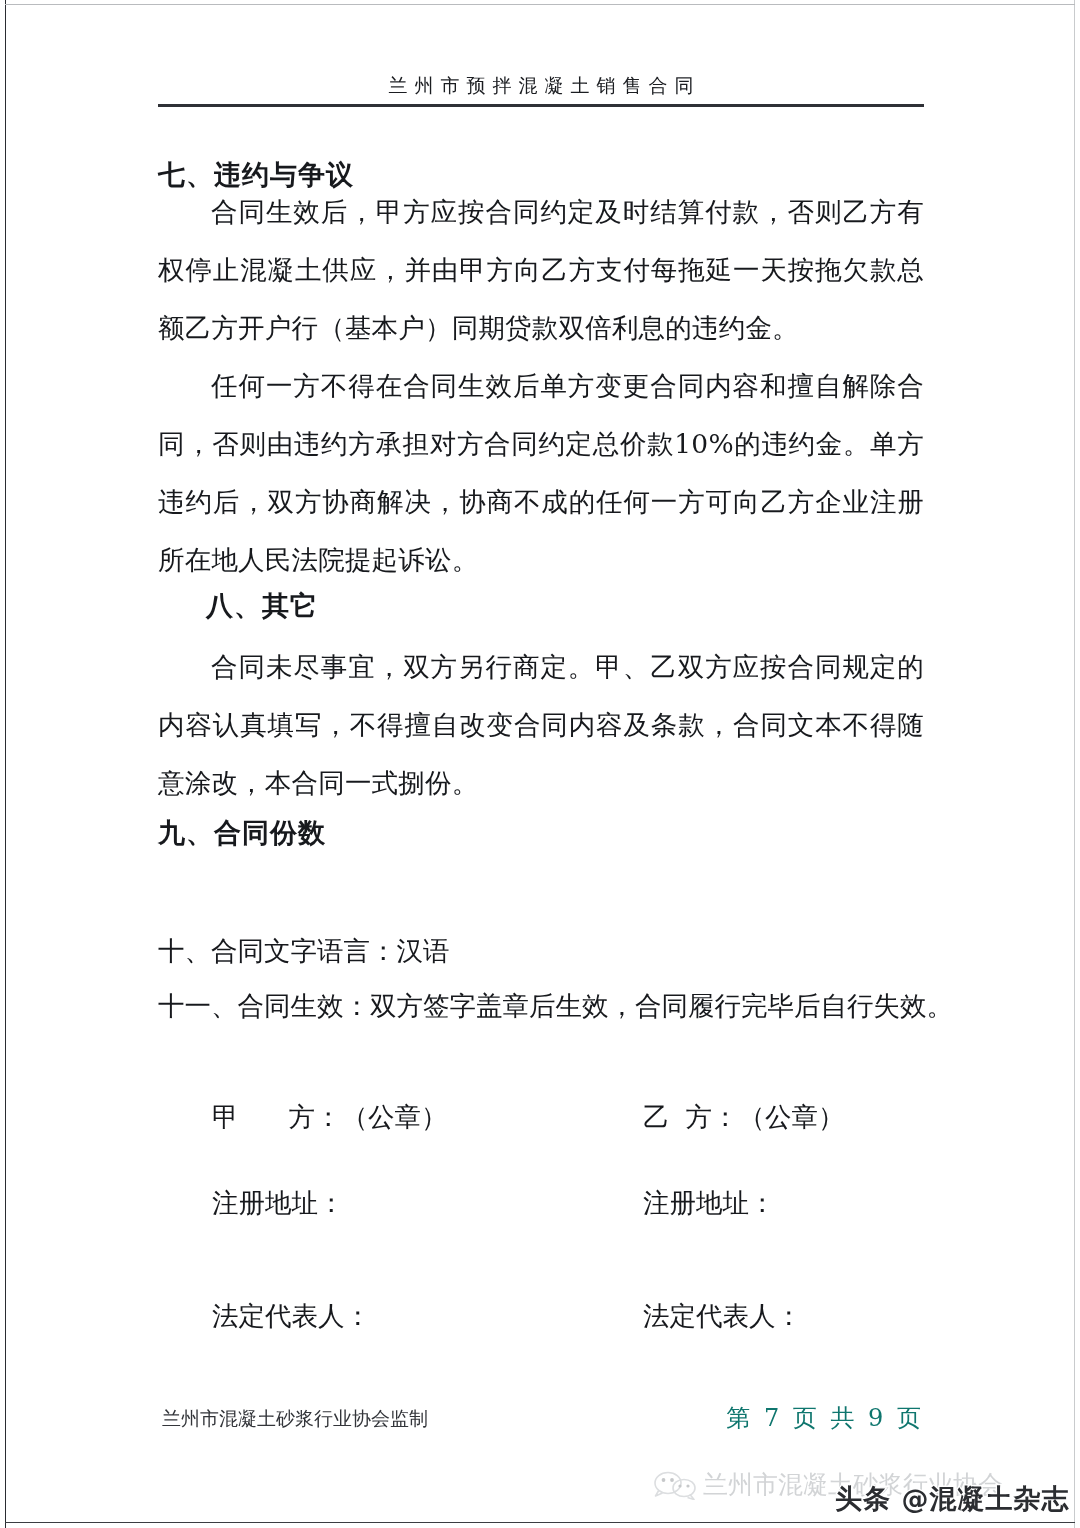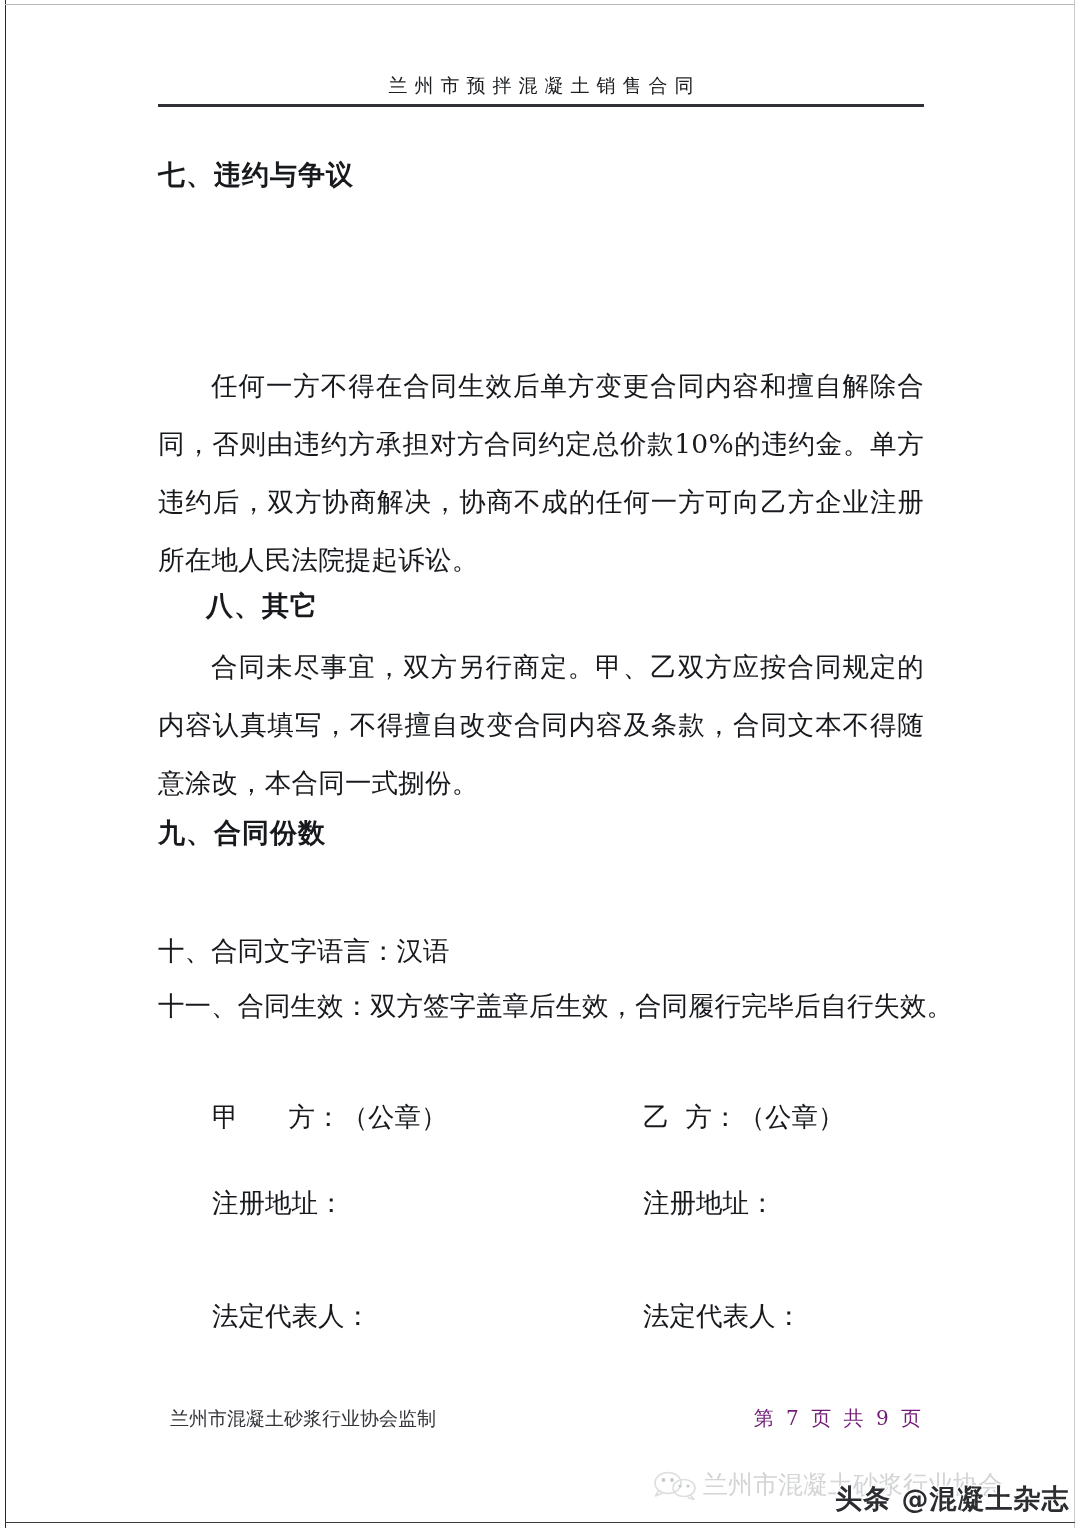--- a/index.html
+++ b/index.html
@@ -145,35 +145,35 @@
   
   .doc-footer {
     position: absolute;
     left: 158px;
     top: 1404px;
     width: 766px;
     height: 36px;
   }
   .footer-left {
     position: absolute;
-    left: 12px;
+    left: 4px;
     top: 0;
     font-family: "DejaVu Serif", "Liberation Serif", serif;
     font-size: 19px;
     color: #33353a;
     white-space: nowrap;
     line-height: 28px;
   }
   .footer-right {
     position: absolute;
     right: 0;
     top: 0;
     font-family: "DejaVu Serif", "Liberation Serif", serif;
-    font-size: 20px;
-    color: #701a75;
+    font-size: 24px;
+    color: #0f766e;
     letter-spacing: 3px;
     white-space: nowrap;
     line-height: 28px;
   }
 
   
   .watermark {
     position: absolute;
     left: 645px;
     top: 1462px;
@@ -224,20 +224,21 @@
   <div class="page-border-top"></div>
   <div class="page-border-bottom"></div>
 
   <div class="doc-header">
     <div class="doc-header-title">兰州市预拌混凝土销售合同</div>
   </div>
   <div class="header-rule"></div>
 
   <div class="abs sec-heading" style="left:158px; top:130px;margin-top:28px;">七、违约与争议</div>
 
+  <div class="abs body-para indent" style="left:158px; top:183px; width:766px;">合同生效后，甲方应按合同约定及时结算付款，否则乙方有权停止混凝土供应，并由甲方向乙方支付每拖延一天按拖欠款总额乙方开户行（基本户）同期贷款双倍利息的违约金。</div>
 
   <div class="abs body-para indent" style="left:158px; top:357px; width:766px;">任何一方不得在合同生效后单方变更合同内容和擅自解除合同，否则由违约方承担对方合同约定总价款10%的违约金。单方违约后，双方协商解决，协商不成的任何一方可向乙方企业注册所在地人民法院提起诉讼。</div>
 
   <div class="abs sec-heading" style="left:158px; top:589px;margin-left:48px;">八、其它</div>
 
   <div class="abs body-para indent" style="left:158px; top:638px; width:766px;">合同未尽事宜，双方另行商定。甲、乙双方应按合同规定的内容认真填写，不得擅自改变合同内容及条款，合同文本不得随意涂改，本合同一式捌份。</div>
 
   <div class="abs sec-heading" style="left:158px; top:816px;">九、合同份数</div>
 
 

